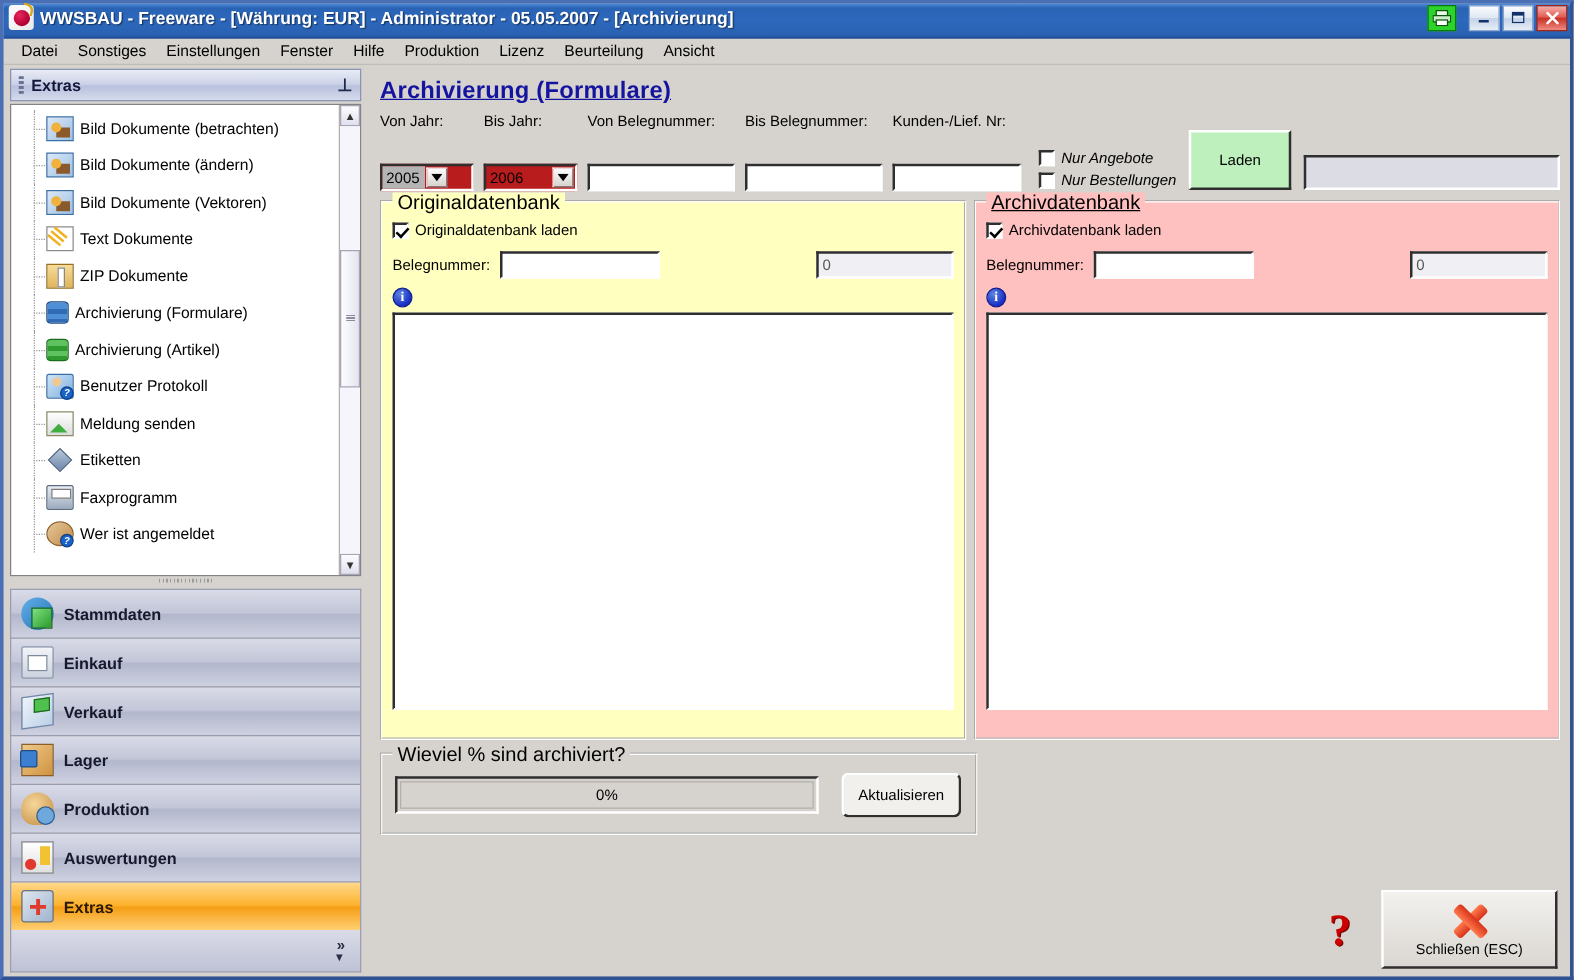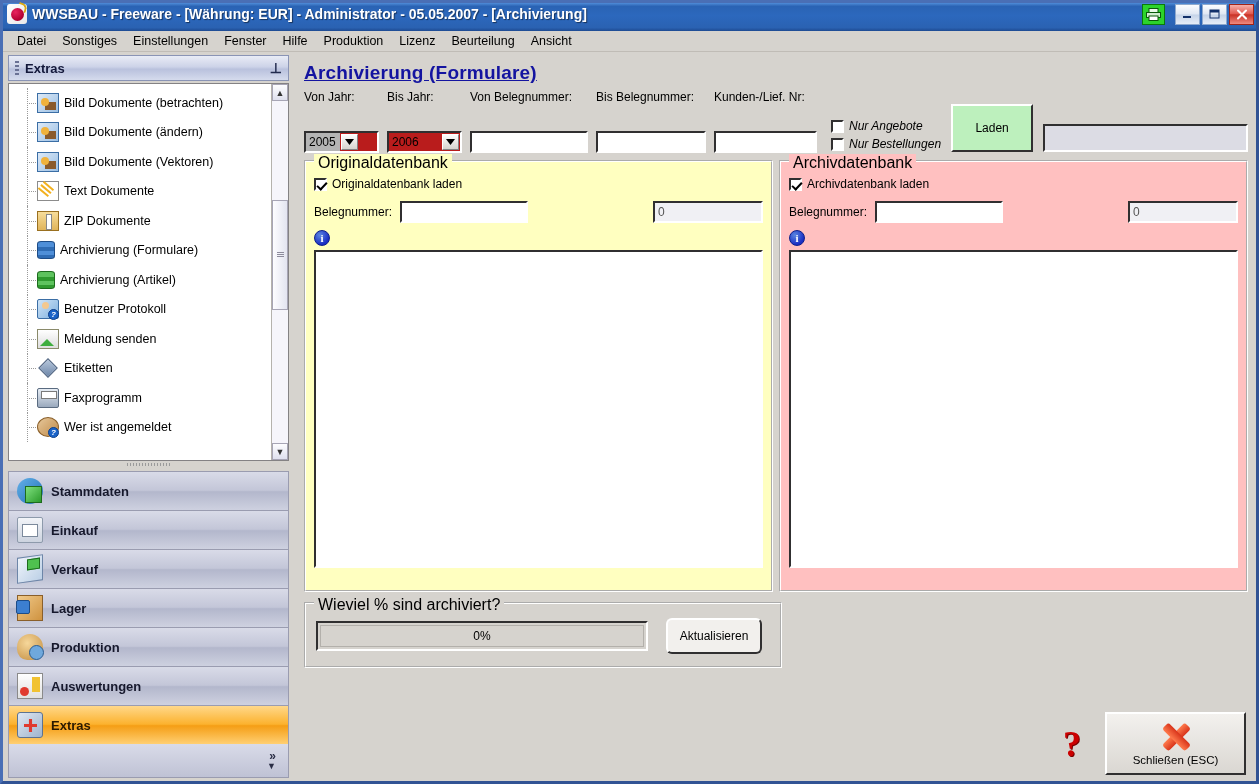--- a/index.html
+++ b/index.html
@@ -210,37 +210,37 @@
   .panels{display:flex;gap:6px;margin-top:7px;padding-left:6px;}
   .gbox{
     position:relative;border:2px groove #fff;padding:13px 8px 8px 8px;
   }
   .gbox>legend, .gbox .gtitle{
     position:absolute;top:-8px;left:8px;padding:0 4px;font-size:16px;color:#000;
   }
   .p-orig{flex:1;background:#ffffc0;height:432px;}
   .p-orig .gtitle{background:#ffffc0;}
   .p-arch{flex:1;background:#ffc0c0;height:432px;}
-  .p-arch .gtitle{background:#ffc0c0;}
+  .p-arch .gtitle{background:#ffc0c0;text-decoration:underline;}
   .belrow{display:flex;align-items:center;margin-top:10px;}
   .belrow .lab{font-size:12px;margin-right:8px;}
   .bel-in{width:128px;height:22px;}
   .bel-ro{width:110px;height:22px;background:#f0f0f4;color:#555;margin-left:auto;}
   .infoicon{width:16px;height:16px;border-radius:50%;
     background:radial-gradient(circle at 35% 30%,#5b86e0,#1a2ec4 70%);
     color:#fff;font-size:11px;font-weight:bold;font-family:"Liberation Serif",serif;
     display:flex;align-items:center;justify-content:center;margin-top:7px;
     border:1px solid #0d1f8a;}
   .listbox{
     background:#fff;border:2px inset;border-color:#848284 #fff #fff #848284;
     height:318px;margin-top:4px;
   }
   
   .pctwrap{padding-left:6px;margin-top:10px;}
-  .p-pct{width:478px;background:#d6d3ce;padding:14px 18px 12px 10px;}
+  .p-pct{width:478px;background:#d6d3ce;padding:14px 11px 12px 10px;}
   .p-pct .gtitle{background:#d6d3ce;}
   .pctrow{display:flex;align-items:center;gap:18px;}
   .progress{
     flex:1;height:30px;background:#d6d3ce;
     border:2px inset;border-color:#848284 #fff #fff #848284;
     display:flex;align-items:center;justify-content:center;
     font-size:12px;color:#000;position:relative;
   }
   .progress:before{content:"";position:absolute;inset:2px;border:1px solid #b3b0ab;}
   .btn-akt{width:96px;height:36px;background:#f2f0ed;border-radius:6px;}

